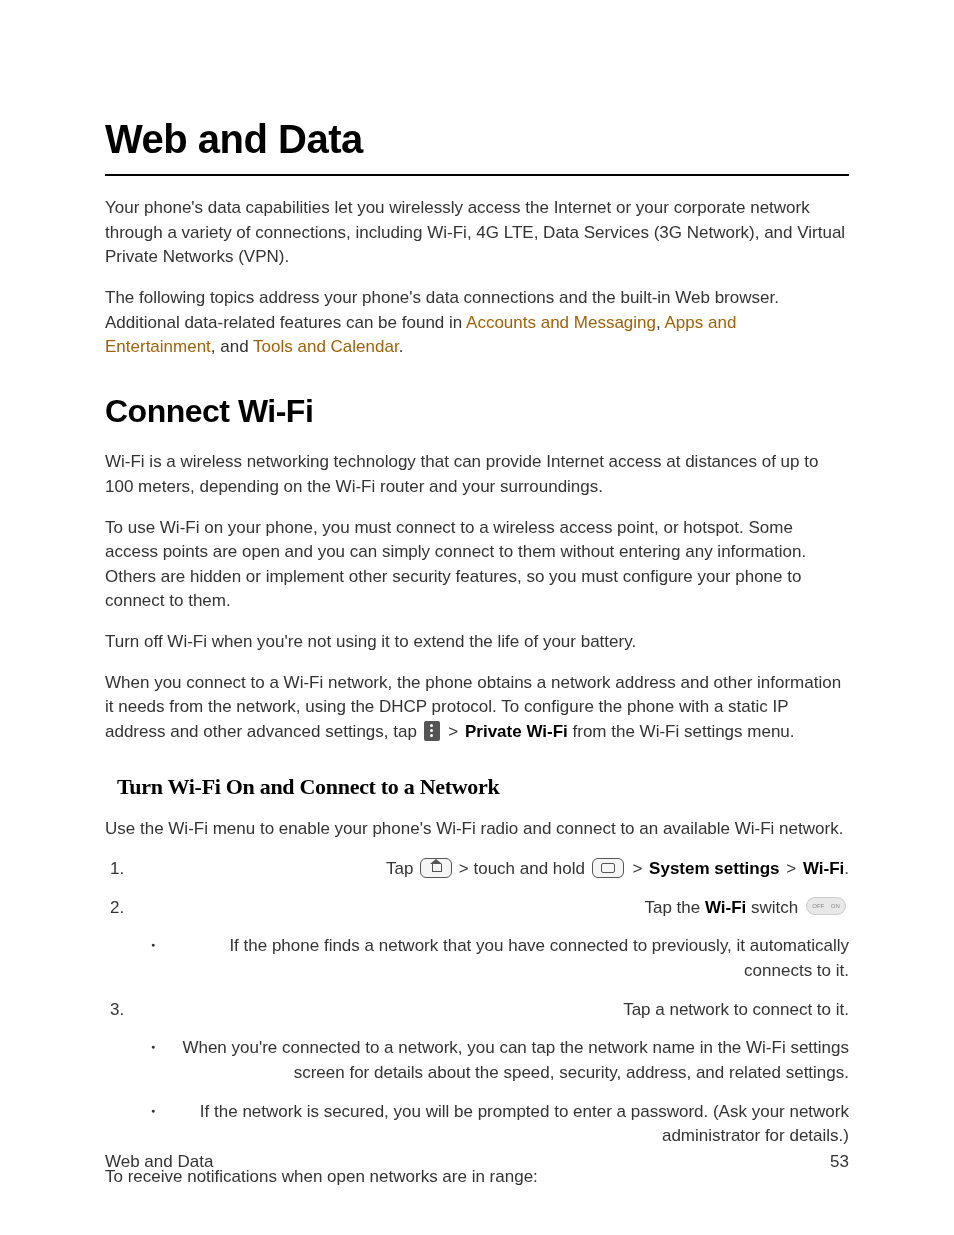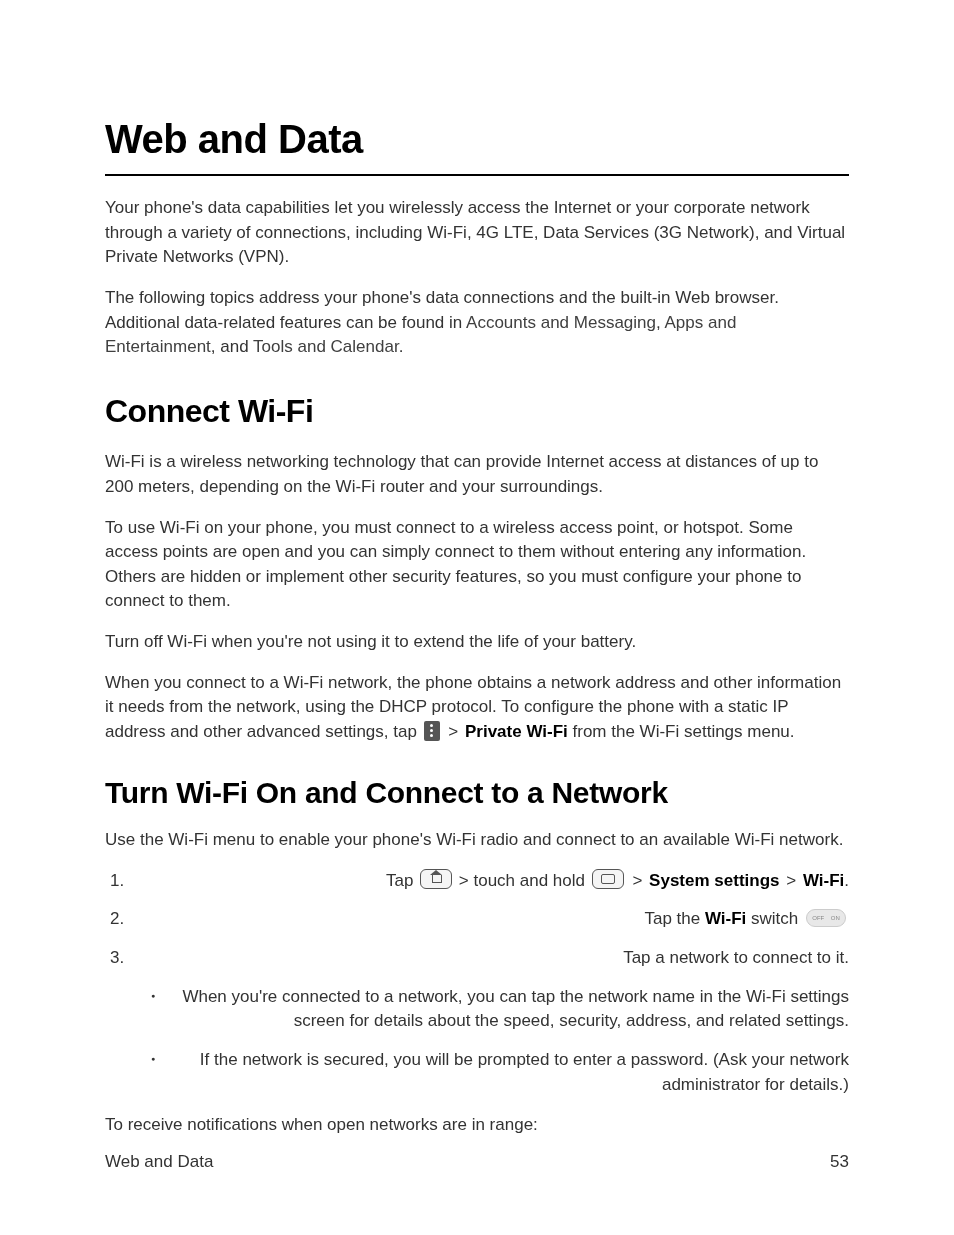--- a/index.html
+++ b/index.html
@@ -27,30 +27,31 @@
   h2 {
     font-family: Arial, Helvetica, sans-serif;
     font-weight: 900;
     font-size: 32px;
     color: #000;
     margin-top: 28px;
     margin-bottom: 16px;
     letter-spacing: -0.5px;
   }
   h3 {
-    font-family: Liberation Sans, sans-serif;
+    font-family: Liberation Serif, serif;
     font-weight: 900;
-    font-size: 30px;
+    font-size: 22px;
     color: #000;
     margin-top: 26px;
     margin-bottom: 14px;
     letter-spacing: -0.3px;
+    margin-left: 12px;
   }
   p { margin-bottom: 16px; }
-  a.link { color: #404040; text-decoration: none; }
+  a.link { color: #a16207; text-decoration: none; }
   ol {
     margin-left: 0;
     padding-left: 24px;
     margin-bottom: 16px;
     text-align: right;
   }
   ol > li {
     margin-bottom: 14px;
     padding-left: 10px;
   }
@@ -160,21 +161,21 @@
 <h1>Web and Data</h1>
 
 <p>Your phone's data capabilities let you wirelessly access the Internet or your corporate network through a variety of connections, including Wi-Fi, 4G LTE, Data Services (3G Network), and Virtual Private Networks (VPN).</p>
 
 <p>
   <span>The following topics address your phone's data connections and the built-in Web browser. Additional data-related features can be found in </span><a class="link">Accounts and Messaging</a><span>, </span><a class="link">Apps and Entertainment</a><span>, and </span><a class="link">Tools and Calendar</a><span>.</span>
 </p>
 
 <h2>Connect Wi-Fi</h2>
 
-<p>Wi-Fi is a wireless networking technology that can provide Internet access at distances of up to 200 meters, depending on the Wi-Fi router and your surroundings.</p>
+<p>Wi-Fi is a wireless networking technology that can provide Internet access at distances of up to 100 meters, depending on the Wi-Fi router and your surroundings.</p>
 <p>To use Wi-Fi on your phone, you must connect to a wireless access point, or hotspot. Some access points are open and you can simply connect to them without entering any information. Others are hidden or implement other security features, so you must configure your phone to connect to them.</p>
 <p>Turn off Wi-Fi when you're not using it to extend the life of your battery.</p>
 
 <p>
   <span>When you connect to a Wi-Fi network, the phone obtains a network address and other information it needs from the network, using the DHCP protocol. To configure the phone with a static IP address and other advanced settings, tap </span><span class="icon icon-menu">
       <span></span>
       <span></span>
       <span></span>
     </span><span class="gt"> &gt; </span><b>Private Wi-Fi</b><span> from the Wi-Fi settings menu.</span>
 </p>
@@ -190,20 +191,21 @@
       </span><span> &gt; touch and hold </span><span class="icon icon-btn">
         <span class="icon-recent-inner"></span>
       </span><span class="gt"> &gt; </span><b>System settings</b><span class="gt"> &gt; </span><b>Wi-Fi</b><span>.</span>
   </li>
   <li>
     <span>Tap the </span><b>Wi-Fi</b><span> switch </span><span class="icon icon-switch">
         <span>OFF</span>
         <span>ON</span>
       </span>
     <ul class="sub">
+      <li>If the phone finds a network that you have connected to previously, it automatically connects to it.</li>
     </ul>
   </li>
   <li>
     <span>Tap a network to connect to it.</span>
     <ul class="sub">
       <li>When you're connected to a network, you can tap the network name in the Wi-Fi settings screen for details about the speed, security, address, and related settings.</li>
       <li>If the network is secured, you will be prompted to enter a password. (Ask your network administrator for details.)</li>
     </ul>
   </li>
 </ol>

